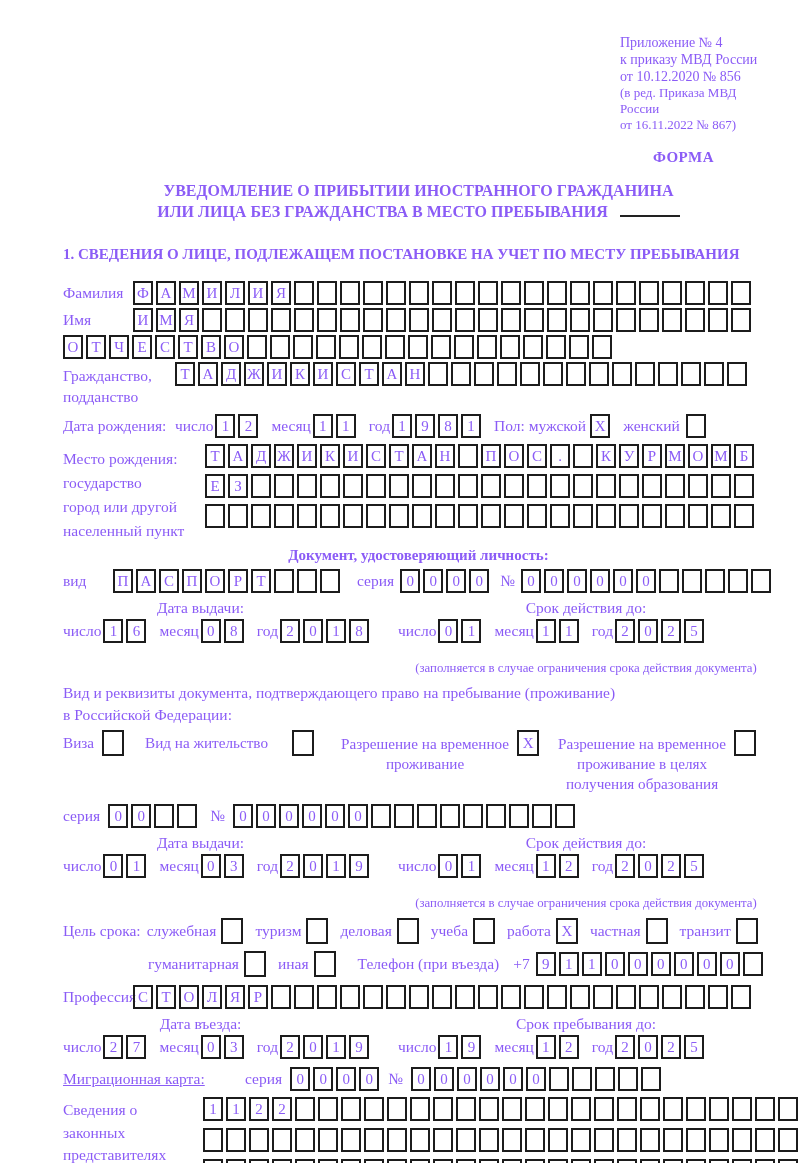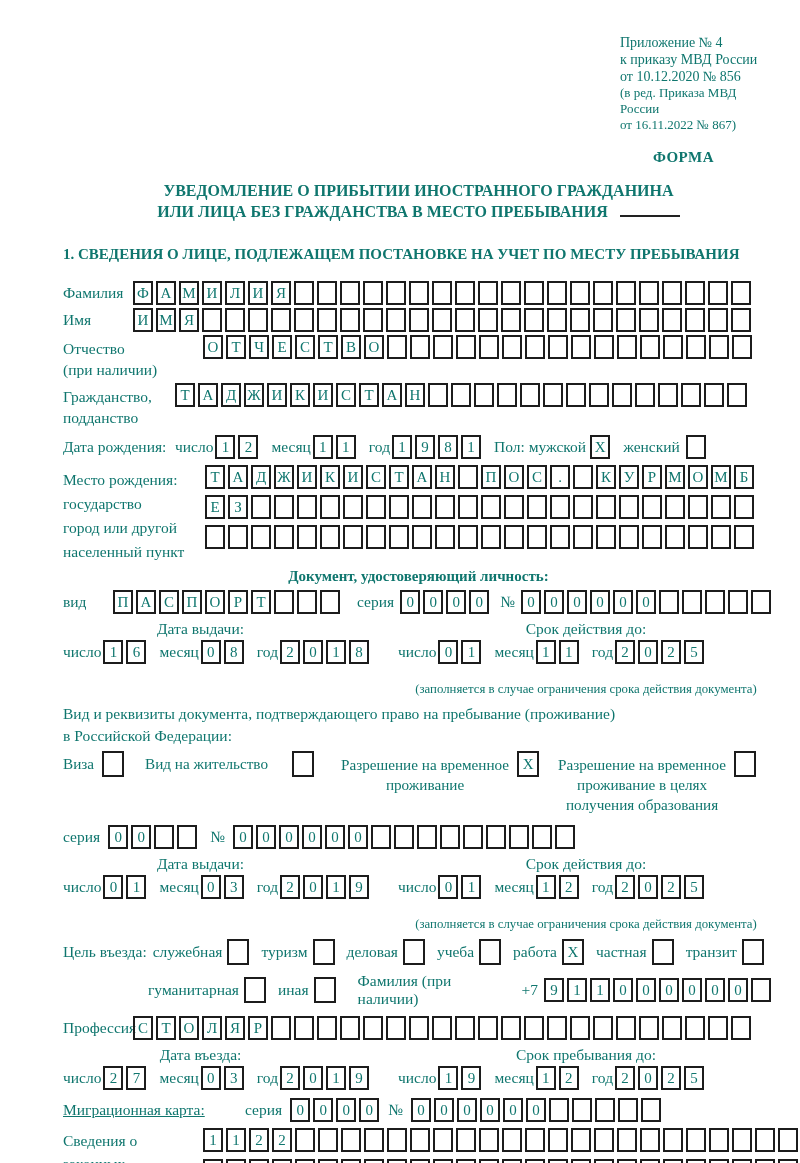--- a/index.html
+++ b/index.html
@@ -1,16 +1,16 @@
 <!DOCTYPE html>
 <html><head>
 <meta charset="utf-8">
 <style>
   html,body{margin:0;padding:0;background:#fff;}
-  .page{width:800px;height:1163px;background:#fff;color:#0f766e;box-sizing:border-box;
+  .page{width:800px;height:1163px;background:#fff;color:#8b5cf6;box-sizing:border-box;
         padding:34px 26px 0 63px;font-family:"Liberation Serif",serif;overflow:hidden;position:relative;}
 
   
   .hdr{margin-left:557px;font-size:14px;line-height:17px;}
   .hdr .sub{font-size:13px;line-height:16px;}
   .forma{text-align:right;padding-right:60px;margin-top:16px;font-weight:bold;font-size:15px;letter-spacing:.5px;}
 
   .title{ text-align:center;font-weight:bold;font-size:16px;line-height:21px;margin-top:14px;}
   .tblank{display:inline-block;width:60px;border-bottom:2.5px solid #222;height:12px;margin-left:12px;}
   .sect{font-weight:bold;font-size:15px;margin-top:24px;margin-bottom:18px;}
@@ -133,24 +133,20 @@
         <span class="cell"></span>
         <span class="cell"></span>
         <span class="cell"></span>
         <span class="cell"></span>
         <span class="cell"></span>
         <span class="cell"></span>
       </span>
   </div>
 
   <div class="frow">
-    <span class="stack w140">
-      <span>Отчество</span>
-      <span>(при наличии)</span>
-    </span>
     <span class="boxes">
         <span class="cell">О</span>
         <span class="cell">Т</span>
         <span class="cell">Ч</span>
         <span class="cell">Е</span>
         <span class="cell">С</span>
         <span class="cell">Т</span>
         <span class="cell">В</span>
         <span class="cell">О</span>
         <span class="cell"></span>
@@ -521,21 +517,21 @@
             <span class="cell">0</span>
             <span class="cell">2</span>
             <span class="cell">5</span>
           </span>
       </div>
       <div class="fnote">(заполняется в случае ограничения срока действия документа)</div>
     </div>
   </div>
 
   <div class="crow">
-    <span style="margin-right:6px;">Цель въезда:</span>
+    <span style="margin-right:6px;">Цель срока:</span>
     <span class="inlopt">
       <span class="ol">служебная</span>
       <span class="boxes cb">
           <span class="cell"></span>
         </span>
     </span>
     <span class="inlopt">
       <span class="ol">туризм</span>
       <span class="boxes cb">
           <span class="cell"></span>
@@ -579,21 +575,21 @@
       <span class="boxes cb">
           <span class="cell"></span>
         </span>
     </span>
     <span class="inlopt">
       <span class="ol">иная</span>
       <span class="boxes cb">
           <span class="cell"></span>
         </span>
     </span>
-    <span style="margin:0 14px 0 10px;">Фамилия (при наличии)</span>
+    <span style="margin:0 14px 0 10px;">Телефон (при въезда)</span>
     <span style="margin-right:6px;">+7</span>
     <span class="boxes">
         <span class="cell">9</span>
         <span class="cell">1</span>
         <span class="cell">1</span>
         <span class="cell">0</span>
         <span class="cell">0</span>
         <span class="cell">0</span>
         <span class="cell">0</span>
         <span class="cell">0</span>

